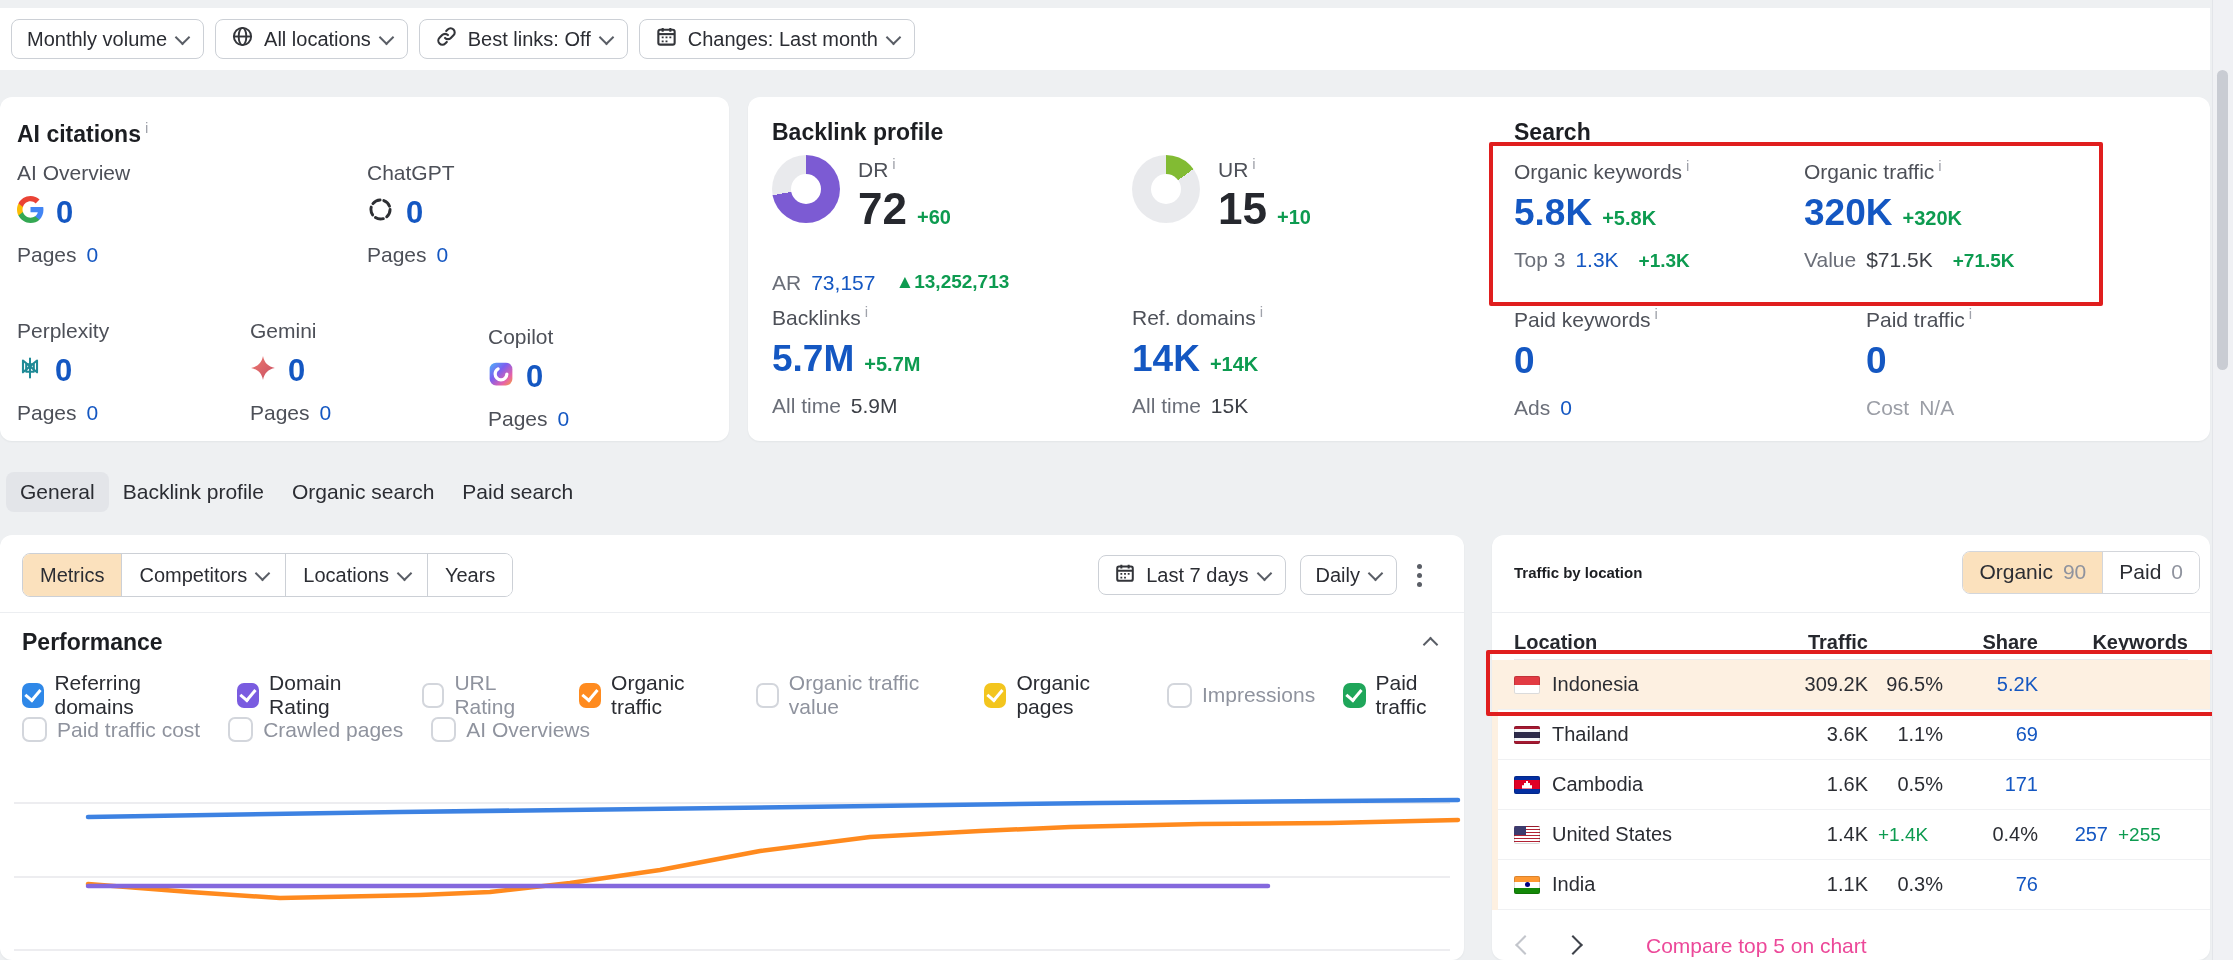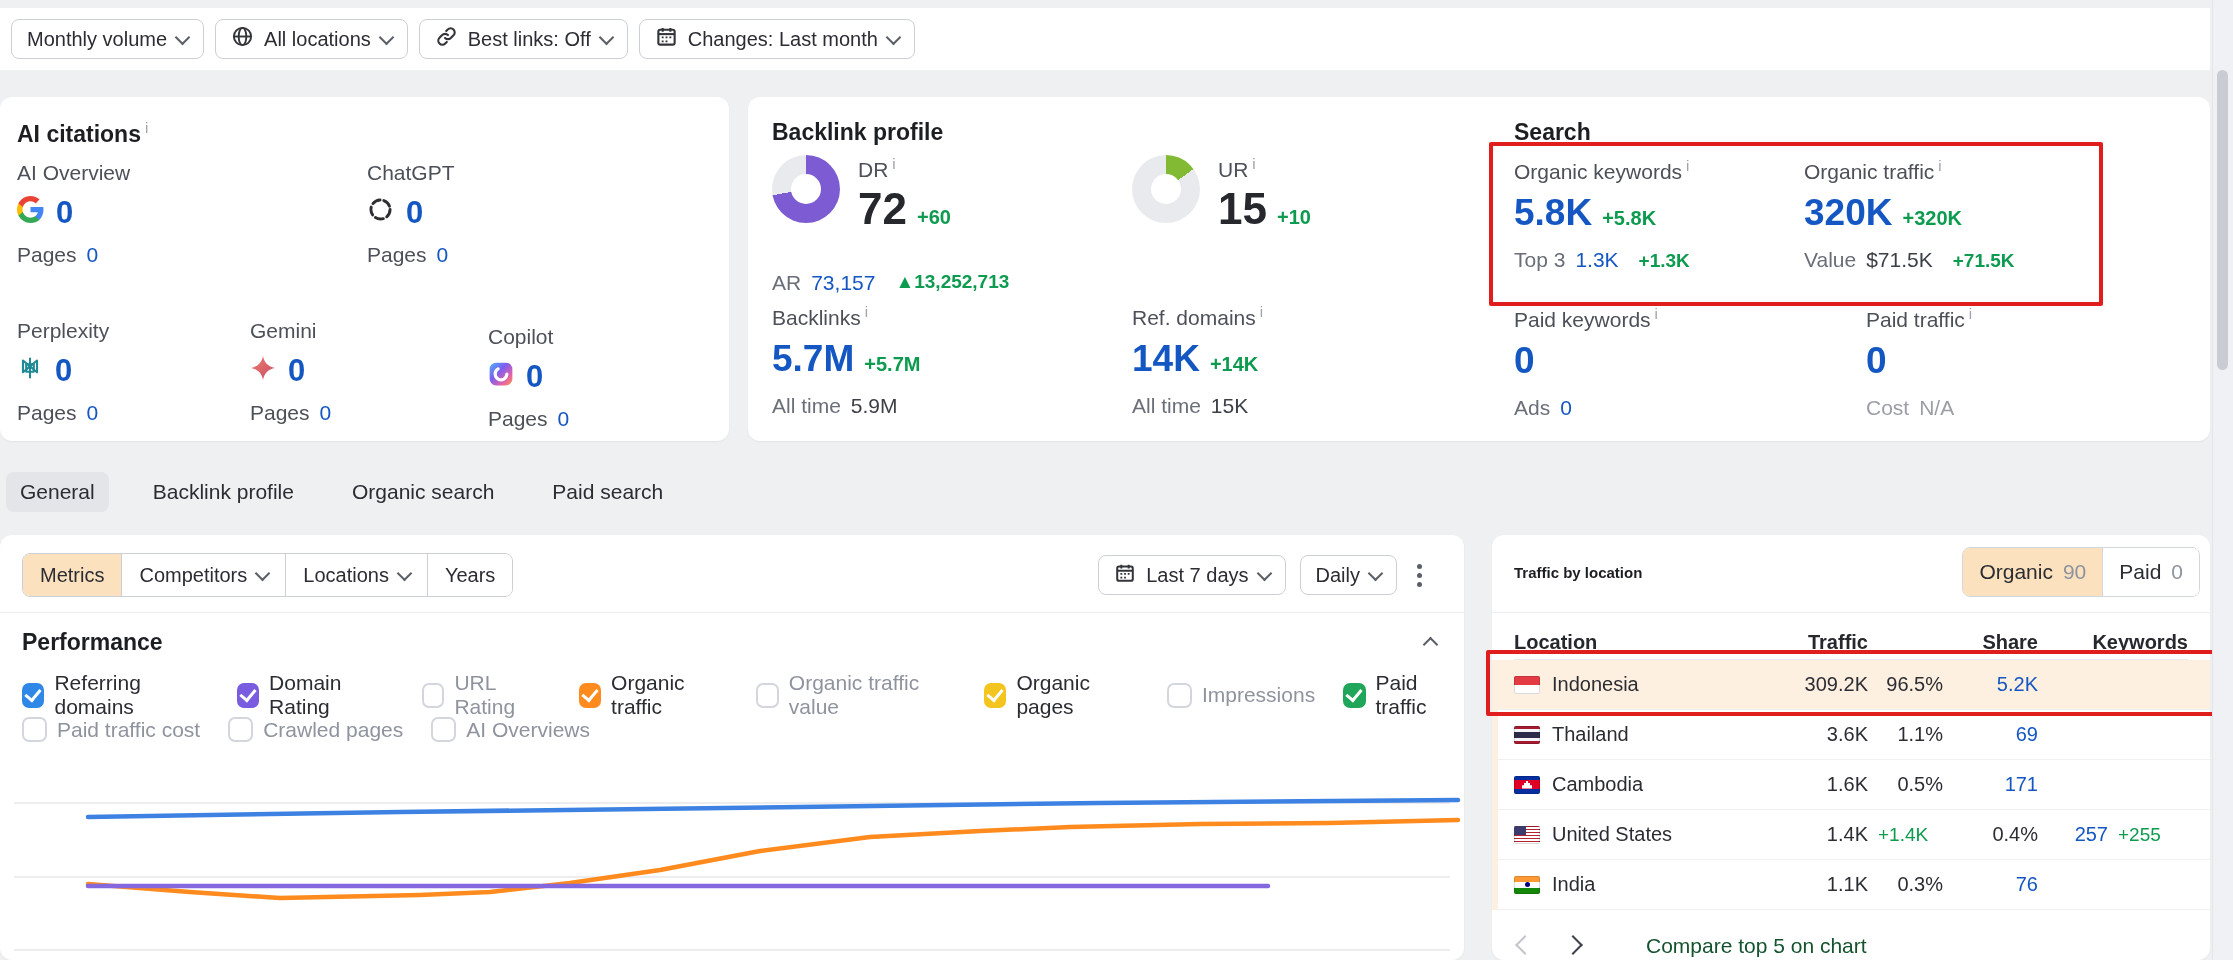--- a/index.html
+++ b/index.html
@@ -38,21 +38,21 @@
   .m-sub .dark-val{color:#3c3f46;}
   .m-sub .muted{color:#9b9ea6;}
   .m-sub .delta{font-size:19px;}
   .donut{width:68px;height:68px;border-radius:50%;position:relative;flex:0 0 auto;}
   .donut::after{content:"";position:absolute;inset:19px;background:#fff;border-radius:50%;}
   .donut-row{position:absolute;display:flex;gap:18px;align-items:flex-start;}
   .ar-row{margin-top:16px;font-size:21px;color:#6a6e78;display:flex;gap:10px;align-items:flex-start;}
   .ar-row .delta{font-size:19px;}
 
   
-  .tabs{position:absolute;left:6px;top:472px;display:flex;gap:30px;align-items:center;}
+  .tabs{position:absolute;left:6px;top:472px;display:flex;align-items:center;}
   .tab{border:none;background:transparent;font-family:inherit;font-size:21px;color:#2b2d33;padding:8px 14px;border-radius:8px;cursor:pointer;}
   .tab.active{background:#e3e5e9;}
 
   
   .card-perf{left:0;top:535px;width:1464px;height:425px;overflow:hidden;}
   .pc-controls{position:absolute;left:22px;right:22px;top:18px;height:44px;display:flex;justify-content:space-between;align-items:center;}
   .seg-group{display:flex;border:1px solid #ccd0d6;border-radius:8px;overflow:hidden;background:#fff;}
   .seg{display:inline-flex;align-items:center;gap:10px;height:42px;padding:0 17px;border:none;border-left:1px solid #ccd0d6;background:#fff;font-family:inherit;font-size:20px;color:#2b2d33;cursor:pointer;}
   .seg:first-child{border-left:none;}
   .seg.active{background:#fbe1bd;}
@@ -71,38 +71,38 @@
   .cb .box.unchecked{background:#fff;border:2px solid #d3d6dc;}
   .cb .cb-label{font-size:21px;color:#2b2d33;}
   .cb.off .cb-label{color:#8f939e;}
   .chart-wrap{position:absolute;left:0;top:225px;width:1464px;height:200px;}
 
   
   .card-loc{left:1492px;top:535px;width:718px;height:425px;overflow:hidden;}
   .tl-head{position:absolute;left:22px;right:10px;top:14px;display:flex;justify-content:space-between;align-items:center;height:46px;}
   .tl-head h3{position:static;font-size:15px;}
   .toggle{display:flex;border:1px solid #d3d6db;border-radius:8px;overflow:hidden;}
-  .tog{display:inline-flex;align-items:center;gap:10px;height:48px;padding:0 16px;background:#fff;border:none;border-left:1px solid #d3d6db;font-family:inherit;font-size:21px;color:#2b2d33;cursor:pointer;}
+  .tog{display:inline-flex;align-items:center;gap:10px;height:41px;padding:0 16px;background:#fff;border:none;border-left:1px solid #d3d6db;font-family:inherit;font-size:21px;color:#2b2d33;cursor:pointer;}
   .tog:first-child{border-left:none;}
   .tog.active{background:#fbe1bd;}
   .tog-n{color:#8f939e;}
   .tl-cols{position:absolute;left:22px;right:22px;top:90px;height:34px;display:grid;grid-template-columns:1fr 95px 75px 95px 70px 80px;align-items:center;font-size:20px;font-weight:700;color:#26282e;border-bottom:1px solid #e8eaed;}
   .tl-cols .right{text-align:right;}
   .tl-rows{position:absolute;left:0;right:0;top:125px;border-left:6px solid #fdf0e1;}
   .tl-row{display:grid;grid-template-columns:1fr 95px 75px 95px 70px 80px;align-items:center;height:49px;padding:0 22px 0 16px;border-bottom:1px solid #f0f1f3;font-size:20px;color:#2b2d33;cursor:pointer;}
   .tl-row.hl{background:#fdf0e1;}
   .tl-row .loc-cell{display:flex;align-items:center;gap:12px;}
   .tl-row .right{text-align:right;}
   .tl-row .d{color:#0d9b50;font-size:19px;padding-left:10px;}
   .tl-row .d:empty{display:none;}
   .tl-footer{position:absolute;left:22px;top:398px;display:flex;align-items:center;gap:26px;}
   .pager{background:none;border:none;cursor:pointer;padding:4px;}
   .pager .chev{width:12px;height:12px;border-width:2.6px;border-color:#3f434b;}
   .pager.disabled .chev{border-color:#c3c6cc;}
-  .compare-btn{background:none;border:none;font-family:inherit;font-size:21px;color:#14532d;cursor:pointer;margin-left:30px;}
+  .compare-btn{background:none;border:none;font-family:inherit;font-size:21px;color:#ec4899;cursor:pointer;margin-left:30px;}
 
   
   .flag{width:26px;height:18px;border-radius:2px;display:inline-block;position:relative;box-shadow:inset 0 0 0 1px rgba(0,0,0,.14);flex:0 0 auto;overflow:hidden;}
   .flag-indonesia{background:linear-gradient(180deg,#e23b43 0 50%,#ffffff 50% 100%);}
   .flag-thailand{background:linear-gradient(180deg,#a51931 0 17%,#f4f5f8 17% 33%,#2d2a4a 33% 67%,#f4f5f8 67% 83%,#a51931 83%);}
   .flag-cambodia{background:linear-gradient(180deg,#032ea1 0 25%,#e00025 25% 75%,#032ea1 75%);}
   .flag-cambodia::after{content:"";position:absolute;left:8px;top:5px;width:10px;height:8px;background:#fff;clip-path:polygon(0 100%,0 60%,20% 60%,20% 30%,40% 30%,40% 0,60% 0,60% 30%,80% 30%,80% 60%,100% 60%,100% 100%);}
   .flag-united-states{background:repeating-linear-gradient(180deg,#b22234 0 1.5px,#fff 1.5px 3px);}
   .flag-united-states::after{content:"";position:absolute;left:0;top:0;width:12px;height:9px;background:#3c3b6e;}
   .flag-india{background:linear-gradient(180deg,#ff9933 0 33%,#fff 33% 67%,#138808 67%);}

